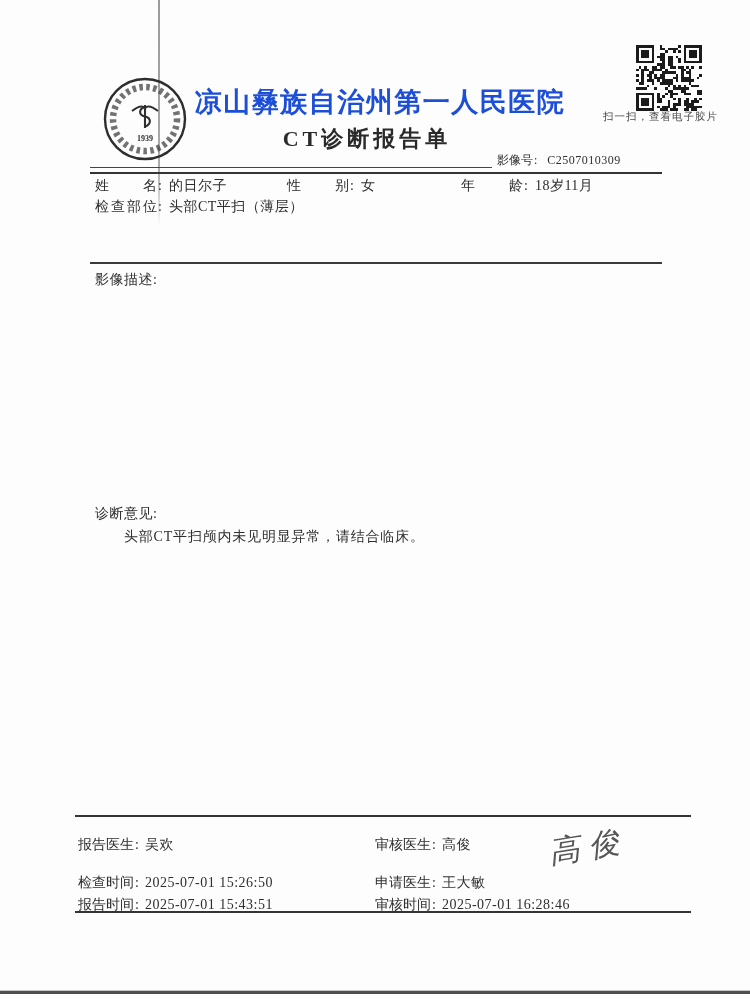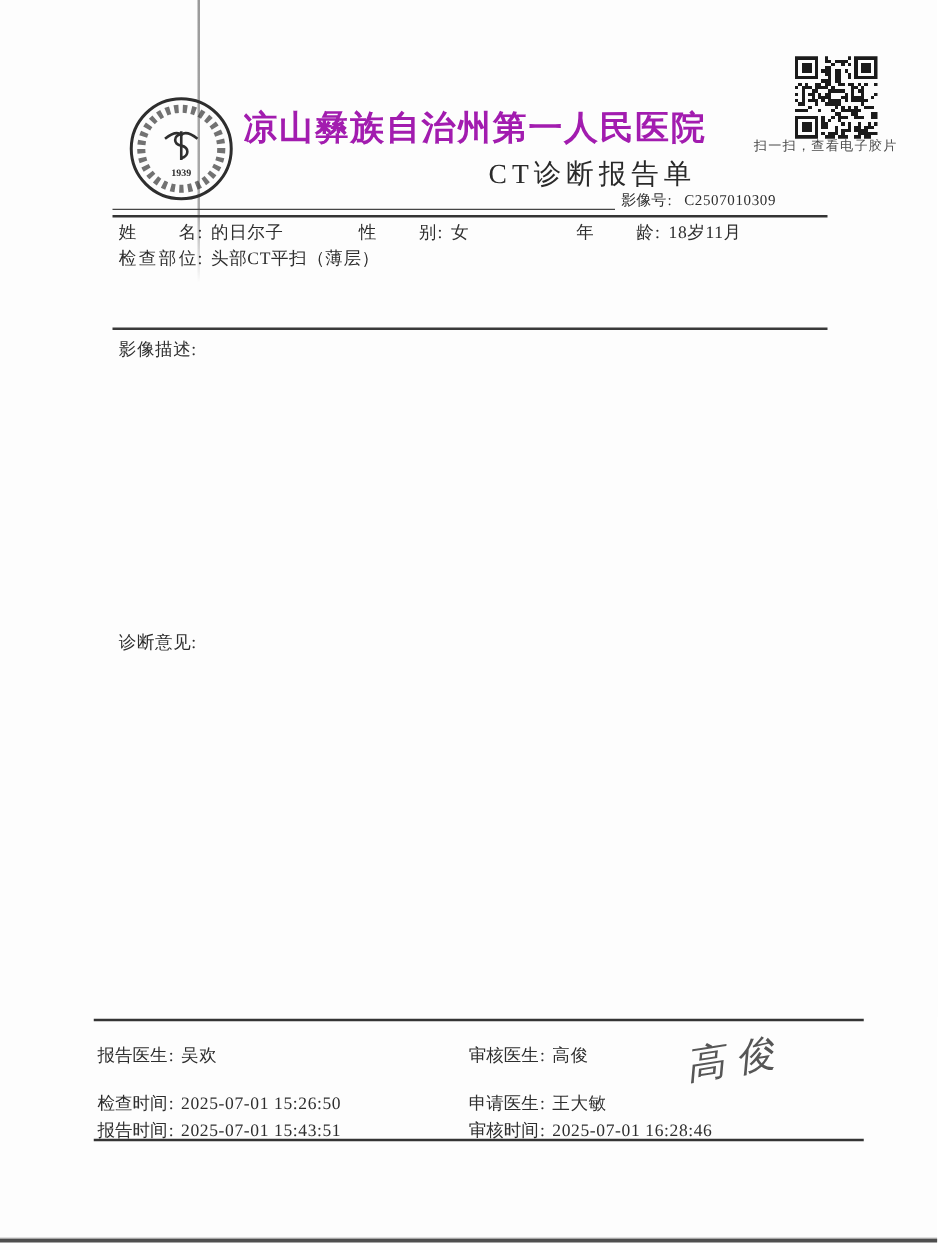--- a/index.html
+++ b/index.html
@@ -7,23 +7,23 @@
     position:relative;width:750px;height:1000px;background:#fdfdfd;
     font-family:"Liberation Serif","DejaVu Serif",serif;
     color:#2e2e2e;overflow:hidden;
   }
   .abs{position:absolute;}
   
   .fold-line{left:158px;top:0;width:2px;height:226px;
     background:linear-gradient(to bottom,#9a9a9a 0%,#ababab 75%,rgba(170,170,170,0));}
   .seal{left:102px;top:76px;width:86px;height:86px;}
   .hospital-name{left:150px;top:84px;width:460px;text-align:center;
-    font-size:27px;font-weight:600;letter-spacing:1.5px;white-space:nowrap;color:#a21caf;}
-  .report-title{left:177px;top:124px;width:380px;text-align:right;
-    font-size:22px;font-weight:400;letter-spacing:4px;white-space:nowrap;color:#2a2a2a;}
+    font-size:27px;font-weight:600;letter-spacing:1.5px;white-space:nowrap;color:#1d4ed8;}
+  .report-title{left:177px;top:124px;width:380px;text-align:center;
+    font-size:22px;font-weight:700;letter-spacing:4px;white-space:nowrap;color:#2a2a2a;}
   .qr{left:636px;top:45px;width:66px;height:66px;}
   .qr-caption{left:603px;top:110px;width:134px;text-align:left;
     font-size:10.5px;color:#4a4a4a;letter-spacing:1px;white-space:nowrap;}
   .image-no{left:497px;top:152px;font-size:12px;white-space:nowrap;}
   
   .rule{background:#343434;}
   .rule-thin{left:90px;top:167px;width:402px;height:1px;background:#454545;}
   .rule-thick{left:90px;top:172px;width:572px;height:2px;}
   .rule-table-bottom{left:90px;top:262px;width:572px;height:1.5px;background:#3a3a3a;}
   .footer-rule-top{left:75px;top:815px;width:616px;height:2px;}
@@ -314,20 +314,21 @@
     <div class="prow">
       <span class="pcell c1"><span class="plabel">检查部位</span><span class="colon">:</span><span class="pvalue">头部CT平扫（薄层）</span></span>
     </div>
   </div>
 
   <div class="abs rule-table-bottom"></div>
 
   <div class="abs section-label findings-label">影像描述:</div>
 
   <div class="abs section-label diagnosis-label">诊断意见:</div>
+  <div class="abs diagnosis-text">头部CT平扫颅内未见明显异常，请结合临床。</div>
 
   <div class="abs rule footer-rule-top"></div>
 
   <div class="frow frow1">
     <span class="fcell-l"><span>报告医生</span><span class="colon">:</span><span class="fvalue">吴欢</span></span>
     <span class="fcell-r"><span>审核医生</span><span class="colon">:</span><span class="fvalue">高俊</span></span>
   </div>
 
   <svg class="abs signature" viewBox="0 0 116 60">
     <text x="10" y="42" font-size="31" font-style="italic" letter-spacing="9" fill="#3f3f3f" opacity="0.88" transform="rotate(-9 58 30)">高俊</text>

